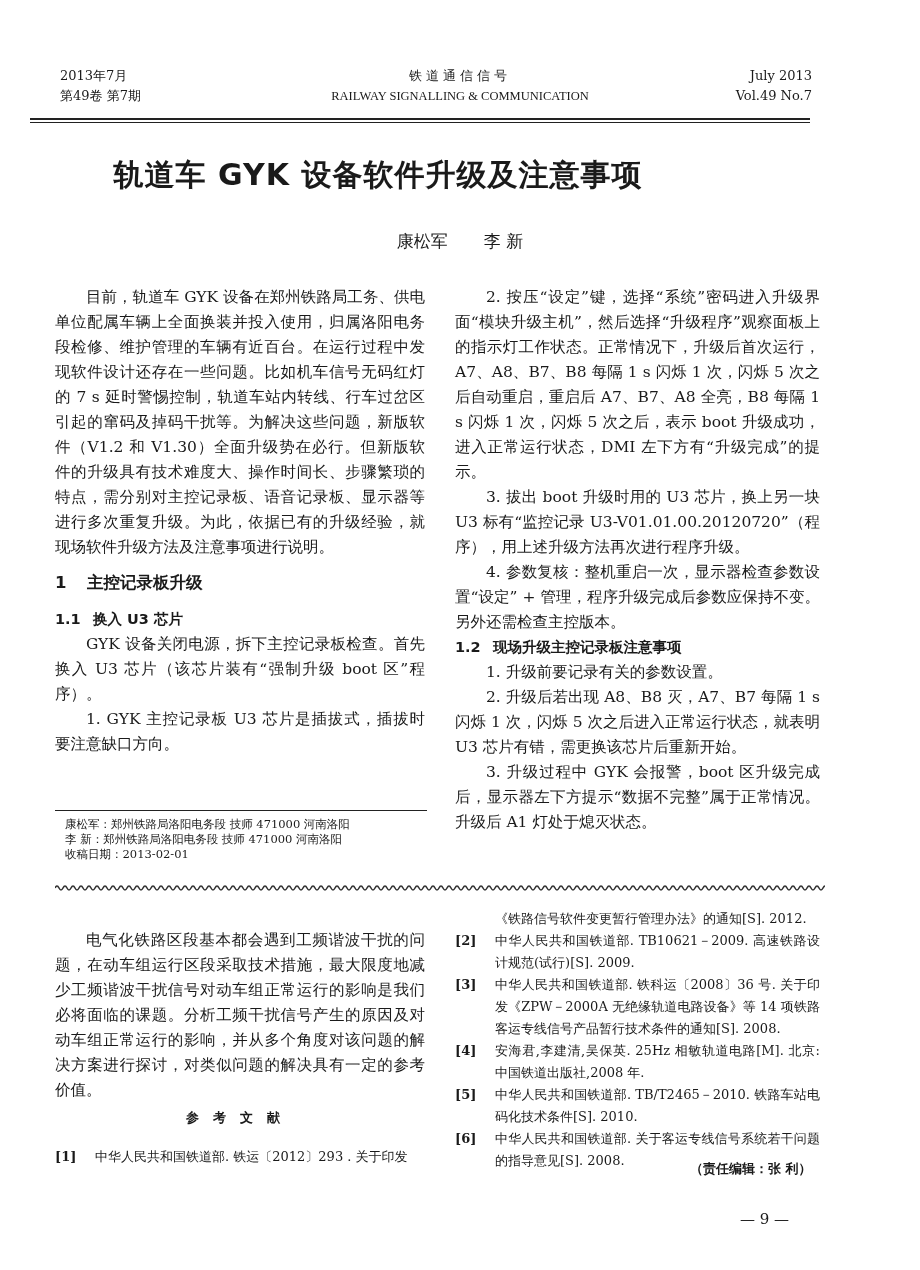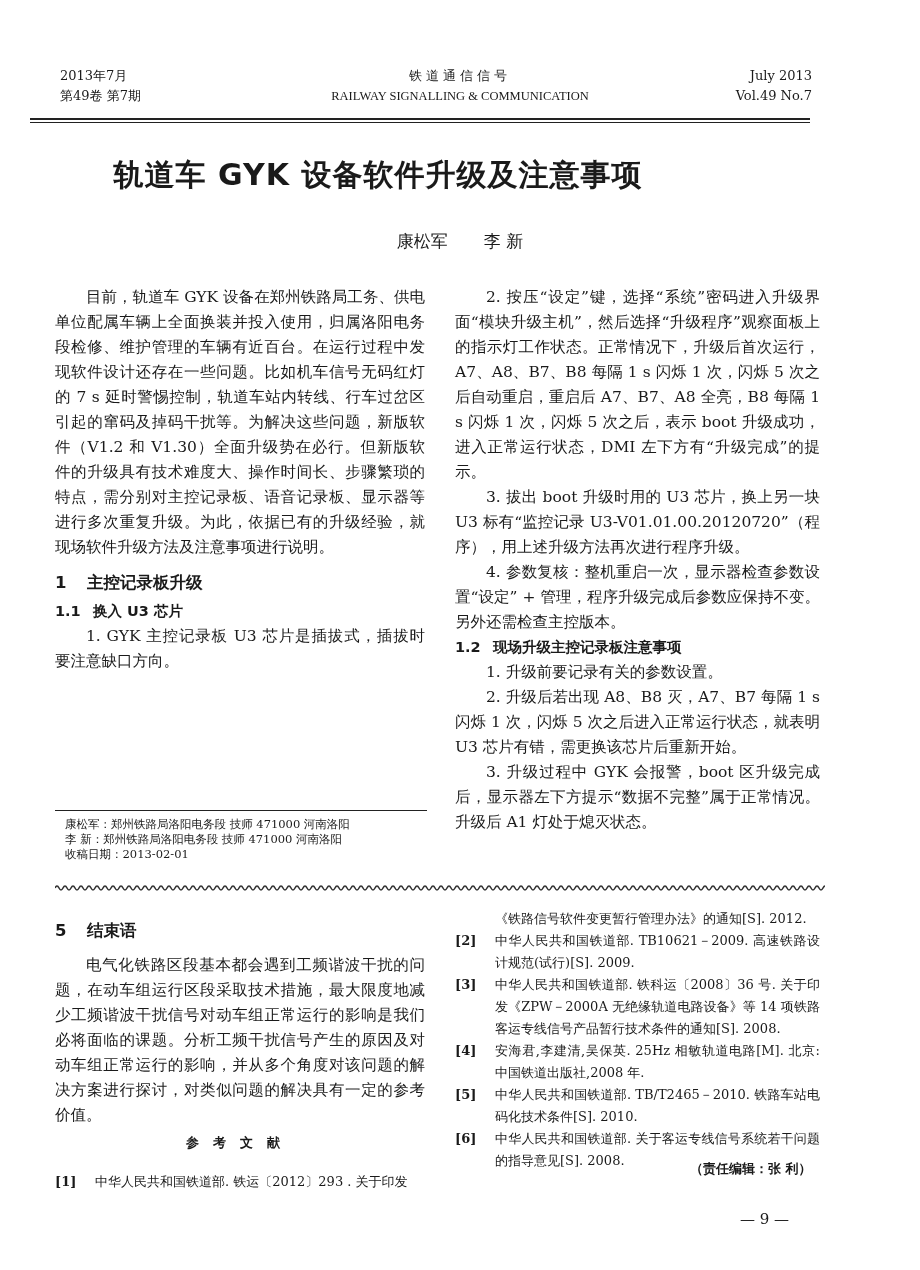--- a/index.html
+++ b/index.html
@@ -56,21 +56,22 @@
 <div class="rule2"></div>
 
 <div class="title">轨道车 GYK 设备软件升级及注意事项</div>
 <div class="authors">
   <span>康松军</span><span>李  新</span>
 </div>
 
 <div class="col colL" style="top:285px;">
   <p class="p">目前，轨道车 GYK 设备在郑州铁路局工务、供电单位配属车辆上全面换装并投入使用，归属洛阳电务段检修、维护管理的车辆有近百台。在运行过程中发现软件设计还存在一些问题。比如机车信号无码红灯的 7 s 延时警惕控制，轨道车站内转线、行车过岔区引起的窜码及掉码干扰等。为解决这些问题，新版软件（V1.2 和 V1.30）全面升级势在必行。但新版软件的升级具有技术难度大、操作时间长、步骤繁琐的特点，需分别对主控记录板、语音记录板、显示器等进行多次重复升级。为此，依据已有的升级经验，就现场软件升级方法及注意事项进行说明。</p>
   <p class="h1" style="margin-top:10px;"><span class="num">1</span><span>主控记录板升级</span></p>
-  <p class="h2" style="margin-top:4px;"><span class="num">1.1</span><span>换入 U3 芯片</span></p>
+  <p class="h2" style="margin-top:12px;"><span class="num">1.1</span><span>换入 U3 芯片</span></p>
+  <p class="p">GYK 设备关闭电源，拆下主控记录板检查。首先换入 U3 芯片（该芯片装有“强制升级 boot 区”程序）。</p>
   <p class="p">1. GYK 主控记录板 U3 芯片是插拔式，插拔时要注意缺口方向。</p>
 </div>
 
 <div class="fn-rule"></div>
 <div class="footnote">
   <div>康松军：郑州铁路局洛阳电务段   技师   471000   河南洛阳</div>
   <div>李  新：郑州铁路局洛阳电务段   技师   471000   河南洛阳</div>
   <div>收稿日期：2013-02-01</div>
 </div>
 
@@ -82,21 +83,20 @@
   <p class="p">1. 升级前要记录有关的参数设置。</p>
   <p class="p">2. 升级后若出现 A8、B8 灭，A7、B7 每隔 1 s 闪烁 1 次，闪烁 5 次之后进入正常运行状态，就表明 U3 芯片有错，需更换该芯片后重新开始。</p>
   <p class="p">3. 升级过程中 GYK 会报警，boot 区升级完成后，显示器左下方提示“数据不完整”属于正常情况。升级后 A1 灯处于熄灭状态。</p>
 </div>
 
 <svg class="wavy" viewBox="0 0 770 8" preserveAspectRatio="none">
   <path id="wave" fill="none" stroke="#333" stroke-width="1.6" d="M0 4 Q2 0 4 4 T8 4 Q10 0 12 4 T16 4 Q18 0 20 4 T24 4 Q26 0 28 4 T32 4 Q34 0 36 4 T40 4 Q42 0 44 4 T48 4 Q50 0 52 4 T56 4 Q58 0 60 4 T64 4 Q66 0 68 4 T72 4 Q74 0 76 4 T80 4 Q82 0 84 4 T88 4 Q90 0 92 4 T96 4 Q98 0 100 4 T104 4 Q106 0 108 4 T112 4 Q114 0 116 4 T120 4 Q122 0 124 4 T128 4 Q130 0 132 4 T136 4 Q138 0 140 4 T144 4 Q146 0 148 4 T152 4 Q154 0 156 4 T160 4 Q162 0 164 4 T168 4 Q170 0 172 4 T176 4 Q178 0 180 4 T184 4 Q186 0 188 4 T192 4 Q194 0 196 4 T200 4 Q202 0 204 4 T208 4 Q210 0 212 4 T216 4 Q218 0 220 4 T224 4 Q226 0 228 4 T232 4 Q234 0 236 4 T240 4 Q242 0 244 4 T248 4 Q250 0 252 4 T256 4 Q258 0 260 4 T264 4 Q266 0 268 4 T272 4 Q274 0 276 4 T280 4 Q282 0 284 4 T288 4 Q290 0 292 4 T296 4 Q298 0 300 4 T304 4 Q306 0 308 4 T312 4 Q314 0 316 4 T320 4 Q322 0 324 4 T328 4 Q330 0 332 4 T336 4 Q338 0 340 4 T344 4 Q346 0 348 4 T352 4 Q354 0 356 4 T360 4 Q362 0 364 4 T368 4 Q370 0 372 4 T376 4 Q378 0 380 4 T384 4 Q386 0 388 4 T392 4 Q394 0 396 4 T400 4 Q402 0 404 4 T408 4 Q410 0 412 4 T416 4 Q418 0 420 4 T424 4 Q426 0 428 4 T432 4 Q434 0 436 4 T440 4 Q442 0 444 4 T448 4 Q450 0 452 4 T456 4 Q458 0 460 4 T464 4 Q466 0 468 4 T472 4 Q474 0 476 4 T480 4 Q482 0 484 4 T488 4 Q490 0 492 4 T496 4 Q498 0 500 4 T504 4 Q506 0 508 4 T512 4 Q514 0 516 4 T520 4 Q522 0 524 4 T528 4 Q530 0 532 4 T536 4 Q538 0 540 4 T544 4 Q546 0 548 4 T552 4 Q554 0 556 4 T560 4 Q562 0 564 4 T568 4 Q570 0 572 4 T576 4 Q578 0 580 4 T584 4 Q586 0 588 4 T592 4 Q594 0 596 4 T600 4 Q602 0 604 4 T608 4 Q610 0 612 4 T616 4 Q618 0 620 4 T624 4 Q626 0 628 4 T632 4 Q634 0 636 4 T640 4 Q642 0 644 4 T648 4 Q650 0 652 4 T656 4 Q658 0 660 4 T664 4 Q666 0 668 4 T672 4 Q674 0 676 4 T680 4 Q682 0 684 4 T688 4 Q690 0 692 4 T696 4 Q698 0 700 4 T704 4 Q706 0 708 4 T712 4 Q714 0 716 4 T720 4 Q722 0 724 4 T728 4 Q730 0 732 4 T736 4 Q738 0 740 4 T744 4 Q746 0 748 4 T752 4 Q754 0 756 4 T760 4 Q762 0 764 4 T768 4 Q770 0 772 4 T776 4"></path>
 </svg>
 
 <div class="col colL" style="top:918px;">
-  <p class="h1"><span class="num">5</span><span>结束语</span></p>
   <p class="p" style="margin-top:10px;">电气化铁路区段基本都会遇到工频谐波干扰的问题，在动车组运行区段采取技术措施，最大限度地减少工频谐波干扰信号对动车组正常运行的影响是我们必将面临的课题。分析工频干扰信号产生的原因及对动车组正常运行的影响，并从多个角度对该问题的解决方案进行探讨，对类似问题的解决具有一定的参考价值。</p>
   <p class="refs-title" style="margin-top:2px;">参考文献</p>
   <div class="ref">
     <span class="idx">[1]</span>
     <span class="txt">中华人民共和国铁道部. 铁运〔2012〕293 . 关于印发</span>
   </div>
 </div>
 
 <div class="col colR" style="top:908px;">
   <p class="ref-cont">《铁路信号软件变更暂行管理办法》的通知[S]. 2012.</p>

